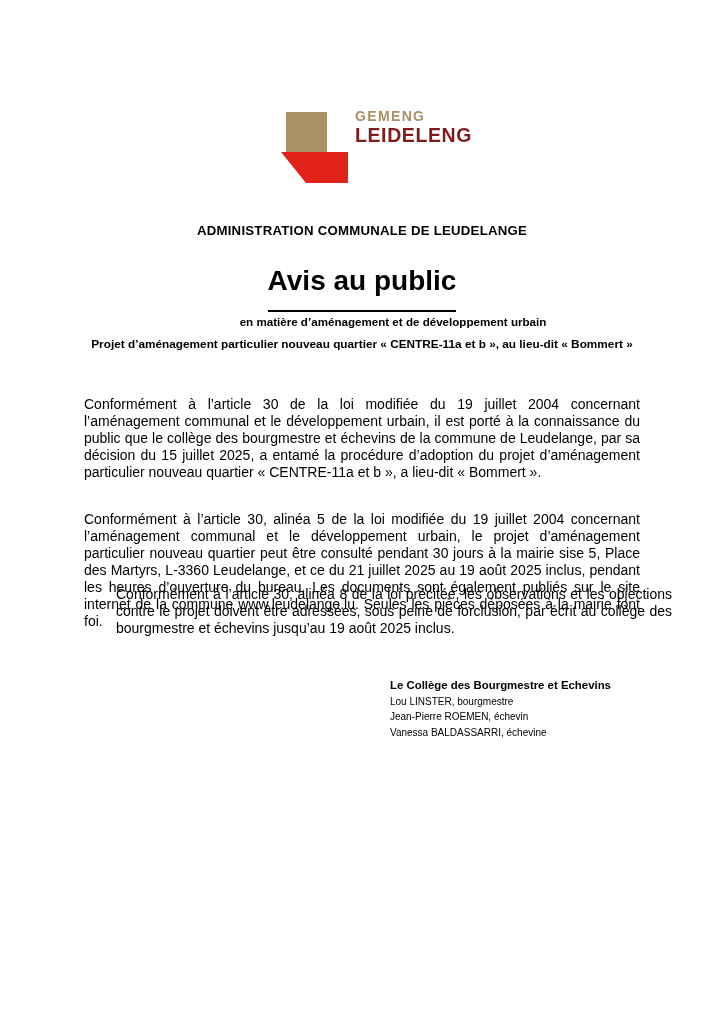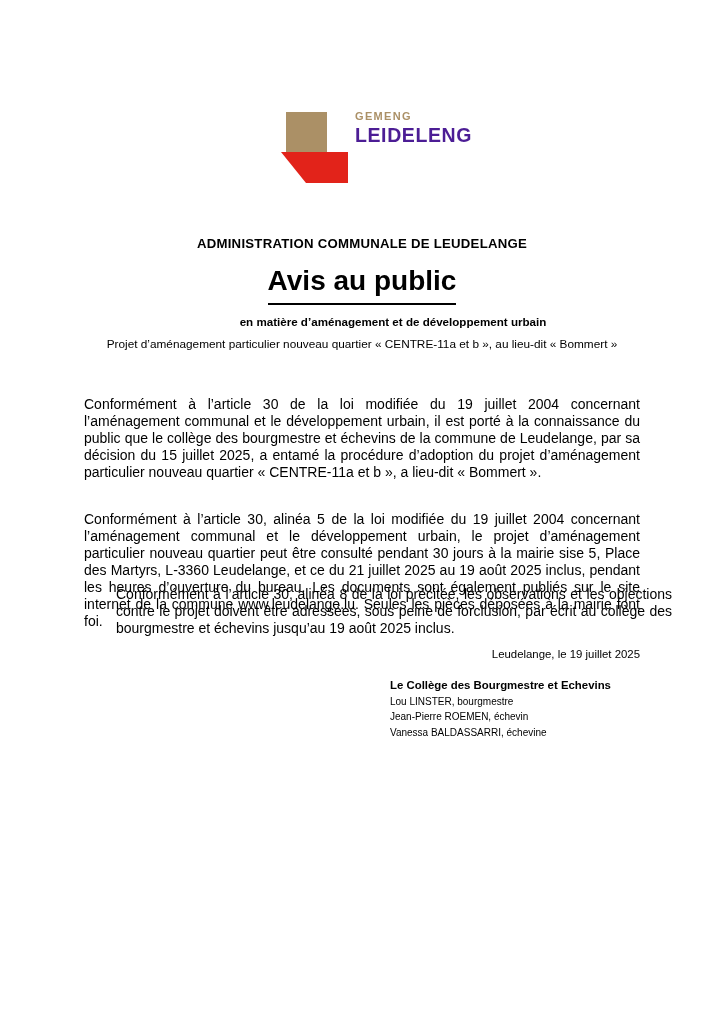--- a/index.html
+++ b/index.html
@@ -54,80 +54,80 @@
     width: 67px;
     height: 31px;
   }
   .logo-text {
     position: absolute;
     left: 74px;
     top: 2px;
     width: 100px;
   }
   .logo-gemeng {
-    font-size: 11px;
+    font-size: 14px;
     letter-spacing: 1.35px;
     font-weight: bold;
     color: #ab9066;
     line-height: 13px;
     white-space: nowrap;
   }
   .logo-leideleng {
     font-size: 19.5px;
     letter-spacing: 0.6px;
     font-weight: bold;
-    color: #4c1d95;
+    color: #7f1d1d;
     line-height: 24px;
     white-space: nowrap;
   }
 
   
   .admin-line {
     position: absolute;
     left: 0;
-    top: 236px;
+    top: 223px;
     width: 724px;
     text-align: center;
     font-size: 13.2px;
     font-weight: bold;
     letter-spacing: 0.25px;
   }
   .main-title {
     position: absolute;
     left: 0;
     top: 264px;
     width: 724px;
     text-align: center;
   }
   .main-title span {
     font-size: 28px;
     font-weight: bold;
     border-bottom: 2.4px solid #000;
-    padding-bottom: 5px;
+    padding-bottom: 12px;
     display: inline-block;
     line-height: 34px;
   }
   .sub-1 {
     position: absolute;
     left: 0;
     top: 315px;
     width: 724px;
     text-align: center;
     font-size: 11.6px;
     font-weight: bold;
     margin-left: 31px;
   }
   .sub-2 {
     position: absolute;
     left: 84px;
     top: 336px;
     width: 556px;
     text-align: center;
     font-size: 11.8px;
-    font-weight: normal;
+    font-weight: bold;
     line-height: 16.5px;
   }
 
   
   .body-text {
     position: absolute;
     left: 84px;
     width: 556px;
     font-size: 14px;
     line-height: 17px;
@@ -189,21 +189,20 @@
     <span>Avis au public</span>
   </div>
 
   <div class="sub-1">en matière d’aménagement et de développement urbain</div>
   <div class="sub-2">Projet d’aménagement particulier nouveau quartier « CENTRE-11a et b », au lieu-dit « Bommert »</div>
 
   <p id="para-1" class="body-text">Conformément à l’article 30 de la loi modifiée du 19 juillet 2004 concernant l’aménagement communal et le développement urbain, il est porté à la connaissance du public que le collège des bourgmestre et échevins de la commune de Leudelange, par sa décision du 15 juillet 2025, a entamé la procédure d’adoption du projet d’aménagement particulier nouveau quartier « CENTRE-11a et b », a lieu-dit « Bommert ».</p>
   <p id="para-2" class="body-text">Conformément à l’article 30, alinéa 5 de la loi modifiée du 19 juillet 2004 concernant l’aménagement communal et le développement urbain, le projet d’aménagement particulier nouveau quartier peut être consulté pendant 30 jours à la mairie sise 5, Place des Martyrs, L-3360 Leudelange, et ce du 21 juillet 2025 au 19 août 2025 inclus, pendant les heures d’ouverture du bureau. Les documents sont également publiés sur le site internet de la commune www.leudelange.lu. Seules les pièces déposées à la mairie font foi.</p>
   <p id="para-3" class="body-text">Conformément à l’article 30, alinéa 8 de la loi précitée, les observations et les objections contre le projet doivent être adressées, sous peine de forclusion, par écrit au collège des bourgmestre et échevins jusqu’au 19 août 2025 inclus.</p>
 
-  <div class="date-line">Leudelange, le 19 juillet 2025</div>
 
   <div class="college-block">
     <div class="college-title">Le Collège des Bourgmestre et Echevins</div>
     <div class="college-name">Lou LINSTER, bourgmestre</div>
     <div class="college-name">Jean-Pierre ROEMEN, échevin</div>
     <div class="college-name">Vanessa BALDASSARRI, échevine</div>
   </div>
 
 </div>
 

